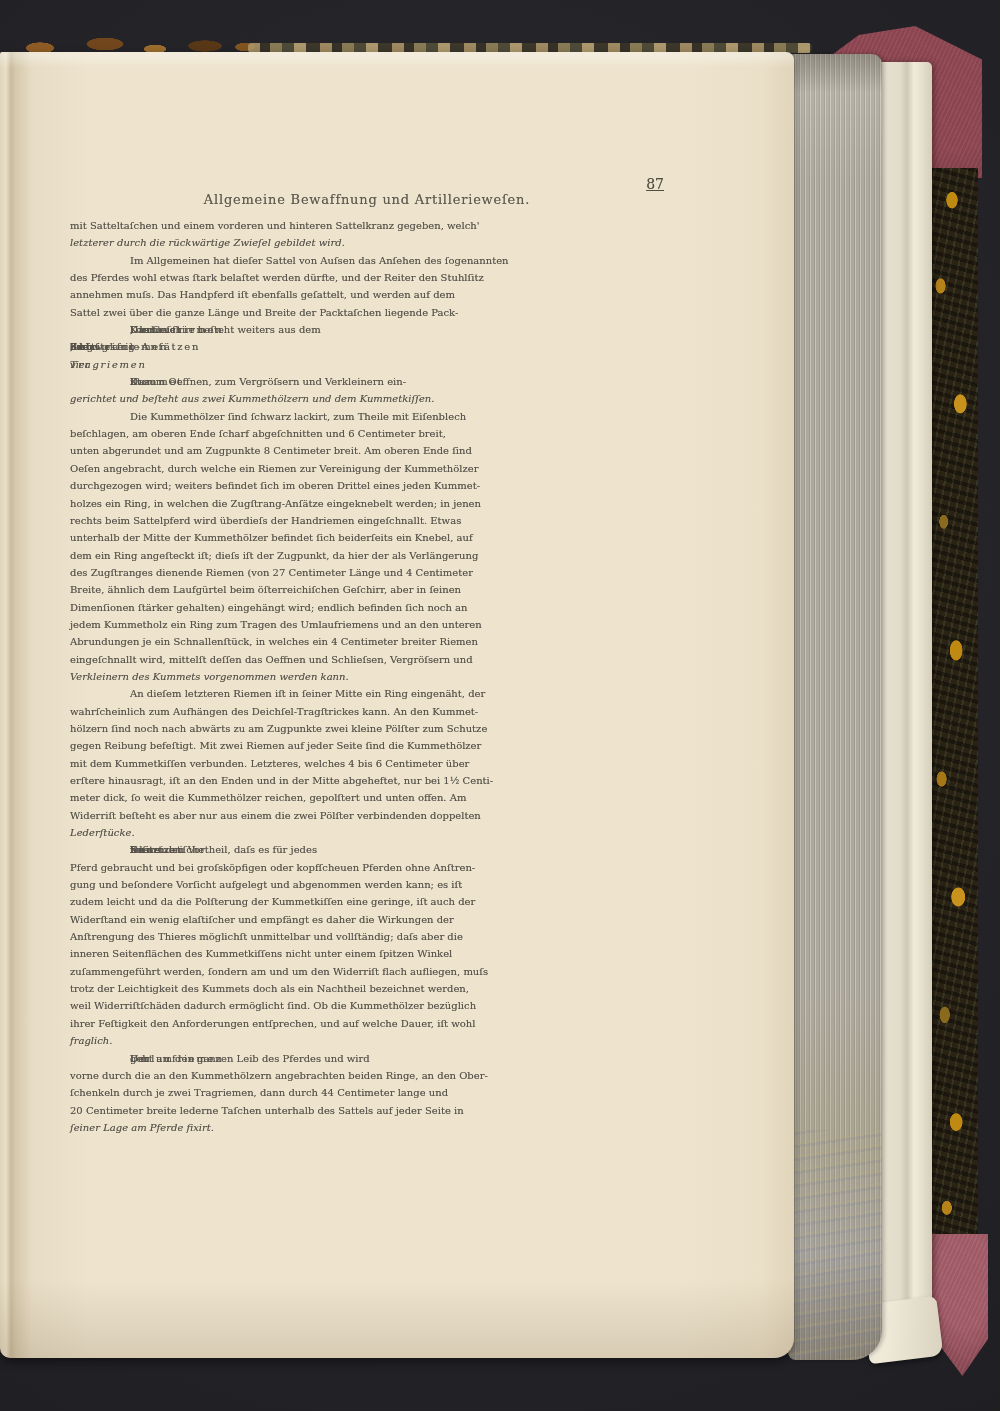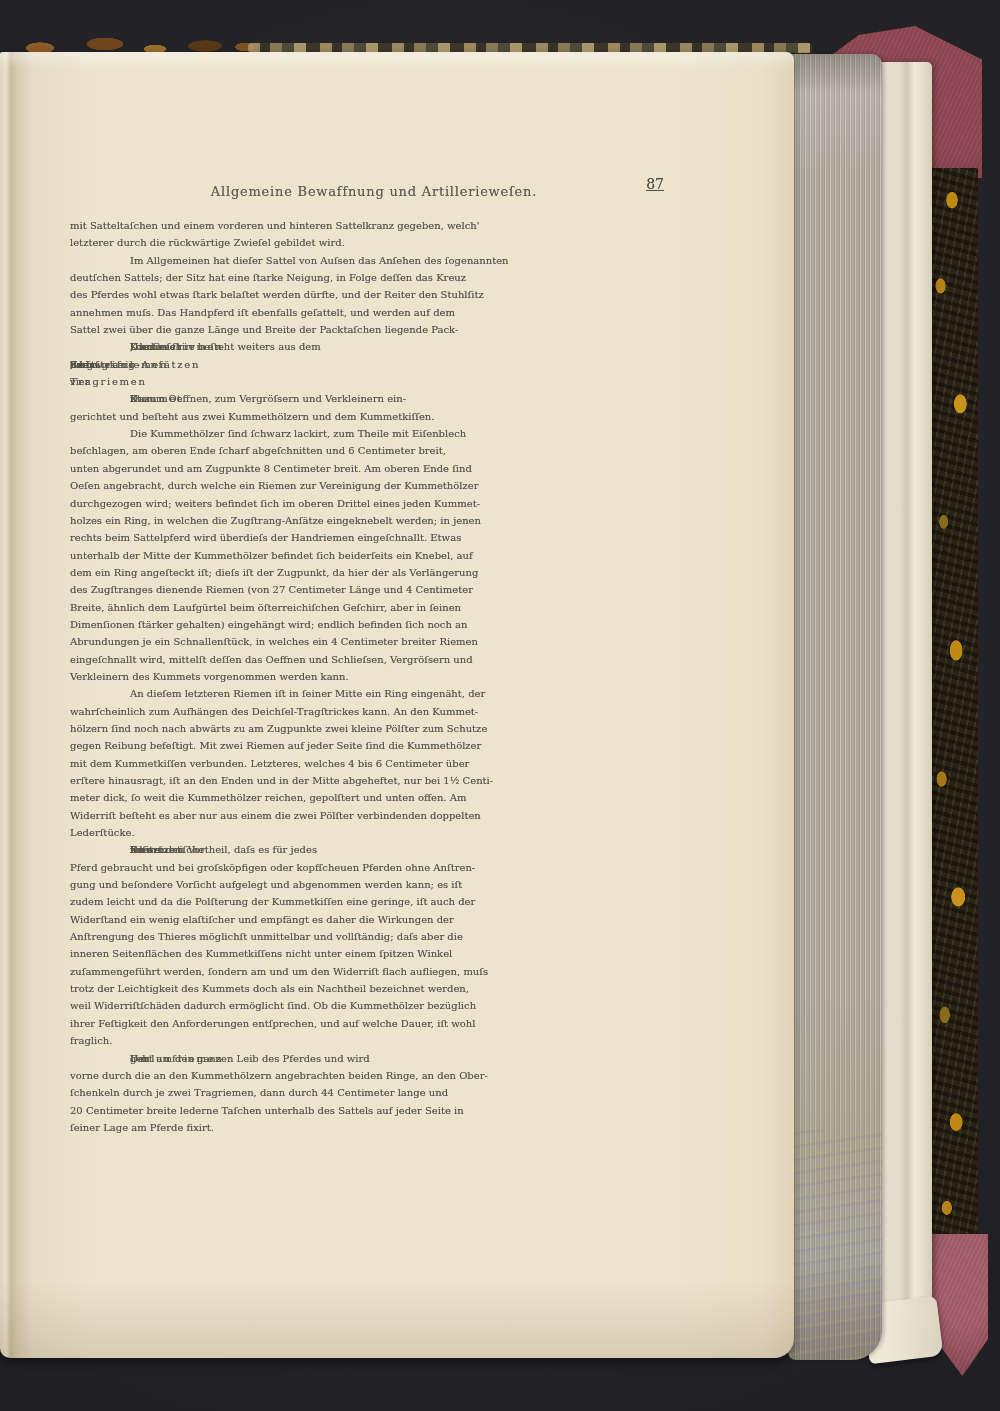--- a/index.html
+++ b/index.html
@@ -74,29 +74,29 @@
   .page{left:0;top:52px;width:794px;height:1306px;z-index:4;
     border-radius:2px 8px 20px 10px;
     background:
       linear-gradient(180deg, rgba(255,255,255,.30) 0 4px, rgba(255,255,255,0) 16px,
                       rgba(0,0,0,0) 94%, rgba(110,90,60,.18) 100%),
       linear-gradient(90deg,#e0d5ba 0,#e9dfc8 6px,#c9bb9e 11px,#d6c9ad 16px,#e7dcc5 32px,
                       var(--page-bg,#eee4ce) 90px,var(--page-bg,#eee4ce) 86%,#eadfc7 96%,#e0d4ba 100%);
     box-shadow:0 4px 10px rgba(0,0,0,.45);}
 
   .running-head{left:70px;top:128px;width:594px;height:24px;}
-  .head-title{left:50%;top:4px;transform:translateX(-50%);white-space:nowrap;
-    font-size:13px;letter-spacing:.06em;color:#5d594f;text-shadow:0 0 .5px rgba(93,89,79,.55);margin-left:7px;}
+  .head-title{left:50%;top:12px;transform:translateX(-50%);white-space:nowrap;
+    font-size:13px;letter-spacing:.06em;color:#5d594f;text-shadow:0 0 .5px rgba(93,89,79,.55);}
   .page-num{right:0;top:-4px;font-size:14px;color:#514d45;text-shadow:0 0 .5px rgba(81,77,69,.5);text-decoration:underline;}
 
   .page-body{left:70px;top:168px;width:594px;height:960px;
     font-size:10px;color:var(--ink,#56524a);text-shadow:0 0 .5px rgba(86,82,74,.55);}
   .page-body .line{position:static;display:block;height:17.35px;overflow:hidden;
     text-align:justify;text-align-last:justify;}
-  .page-body .line.last{text-align-last:left;}
+  .page-body .line.last{text-align-last:left;font-style:italic;}
   .page-body .line.indent{text-indent:30px;}
   .sperr{letter-spacing:.17em;}
 </style>
 </head>
 <body>
 
 <div class="scene">
   <div class="leather-top"></div>
   <div class="marble-cover"></div>
   <div class="leather-bottom"></div>
@@ -114,23 +114,20 @@
         <div class="line">
           <span>mit Satteltaſchen und einem vorderen und hinteren Sattelkranz gegeben, welch'</span>
         </div>
         <div class="line last">
           <span>letzterer durch die rückwärtige Zwieſel gebildet wird.</span>
         </div>
         <div class="line indent">
           <span>Im Allgemeinen hat dieſer Sattel von Auſsen das Anſehen des ſogenannten</span>
         </div>
         <div class="line">
-          <span>deutſchen Sattels; der Sitz hat eine ſtarke Neigung, in Folge deſſen das Kreuz</span>
-        </div>
-        <div class="line">
           <span>des Pferdes wohl etwas ſtark belaſtet werden dürfte, und der Reiter den Stuhlſitz</span>
         </div>
         <div class="line">
           <span>annehmen muſs. Das Handpferd iſt ebenfalls geſattelt, und werden auf dem</span>
         </div>
         <div class="line">
           <span>Sattel zwei über die ganze Länge und Breite der Packtaſchen liegende Pack-</span>
         </div>
         <div class="line indent">
           <span>Das Geſchirr beſteht weiters aus dem </span>
@@ -191,20 +188,23 @@
         <div class="line">
           <span>des Zugſtranges dienende Riemen (von 27 Centimeter Länge und 4 Centimeter</span>
         </div>
         <div class="line">
           <span>Breite, ähnlich dem Laufgürtel beim öſterreichiſchen Geſchirr, aber in ſeinen</span>
         </div>
         <div class="line">
           <span>Dimenſionen ſtärker gehalten) eingehängt wird; endlich befinden ſich noch an</span>
         </div>
         <div class="line">
+          <span>jedem Kummetholz ein Ring zum Tragen des Umlaufriemens und an den unteren</span>
+        </div>
+        <div class="line">
           <span>Abrundungen je ein Schnallenſtück, in welches ein 4 Centimeter breiter Riemen</span>
         </div>
         <div class="line">
           <span>eingeſchnallt wird, mittelſt deſſen das Oeffnen und Schlieſsen, Vergröſsern und</span>
         </div>
         <div class="line last">
           <span>Verkleinern des Kummets vorgenommen werden kann.</span>
         </div>
         <div class="line indent">
           <span>An dieſem letzteren Riemen iſt in ſeiner Mitte ein Ring eingenäht, der</span>

